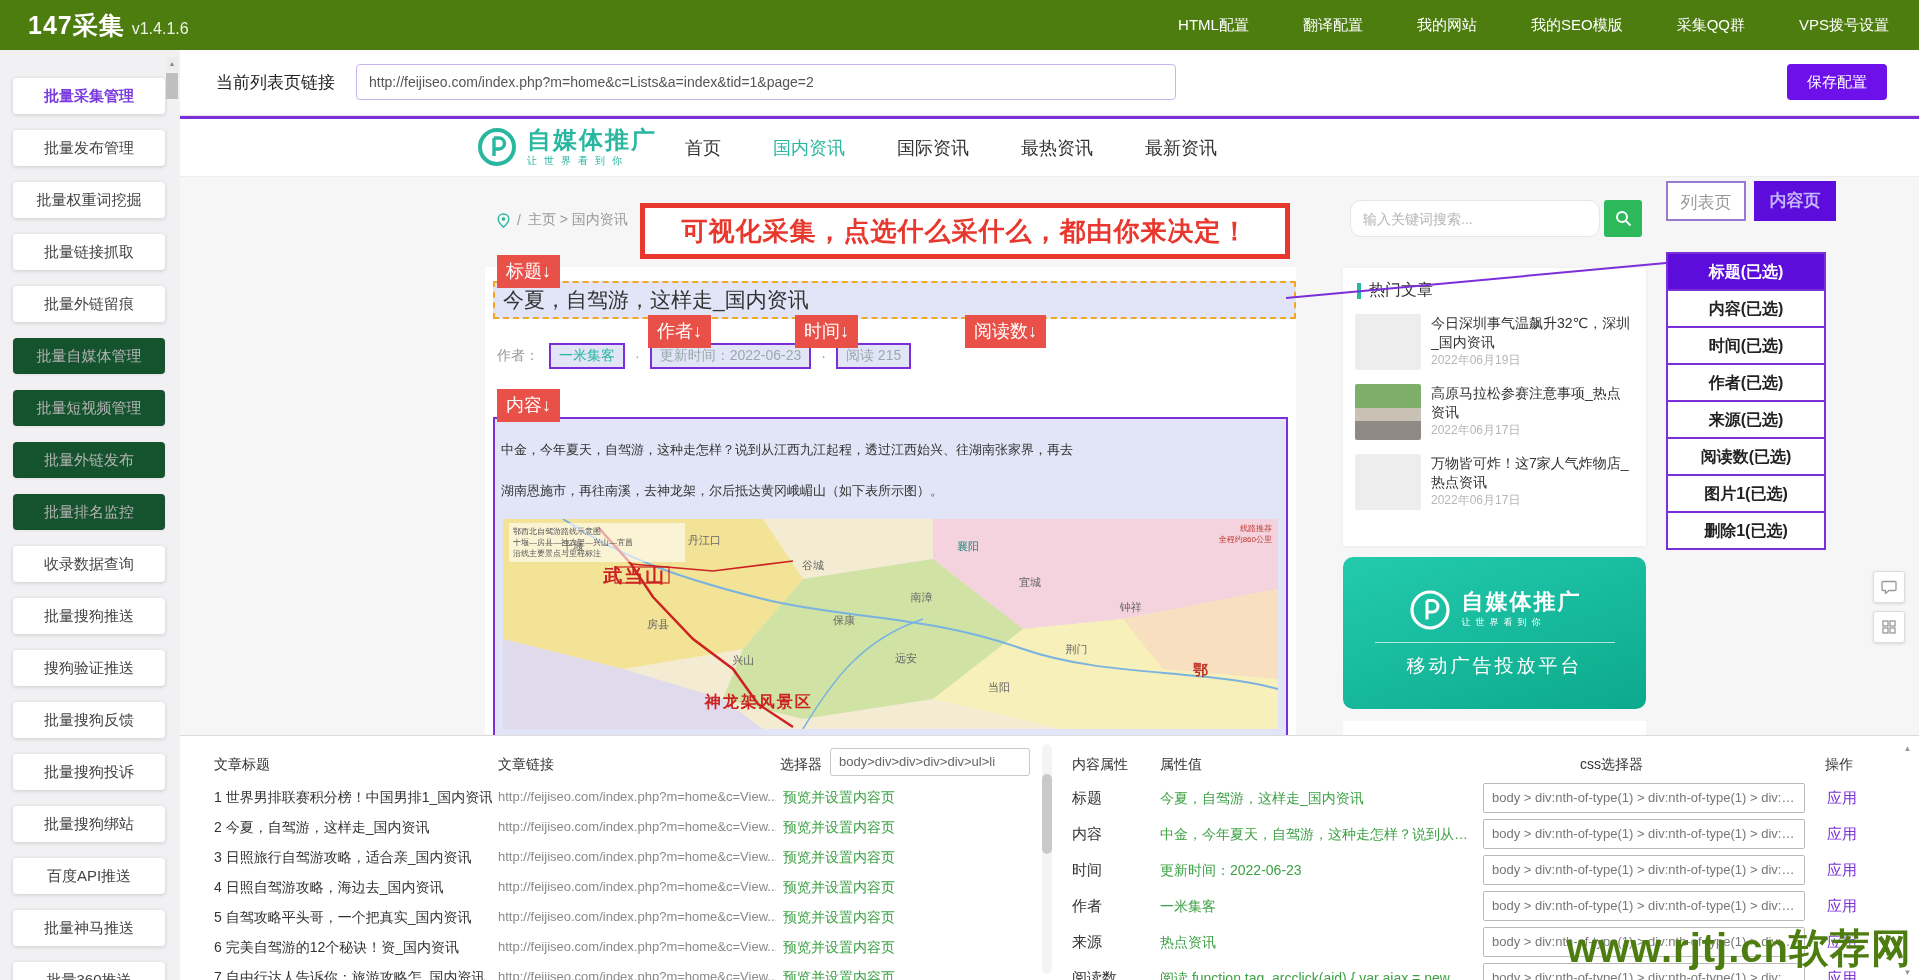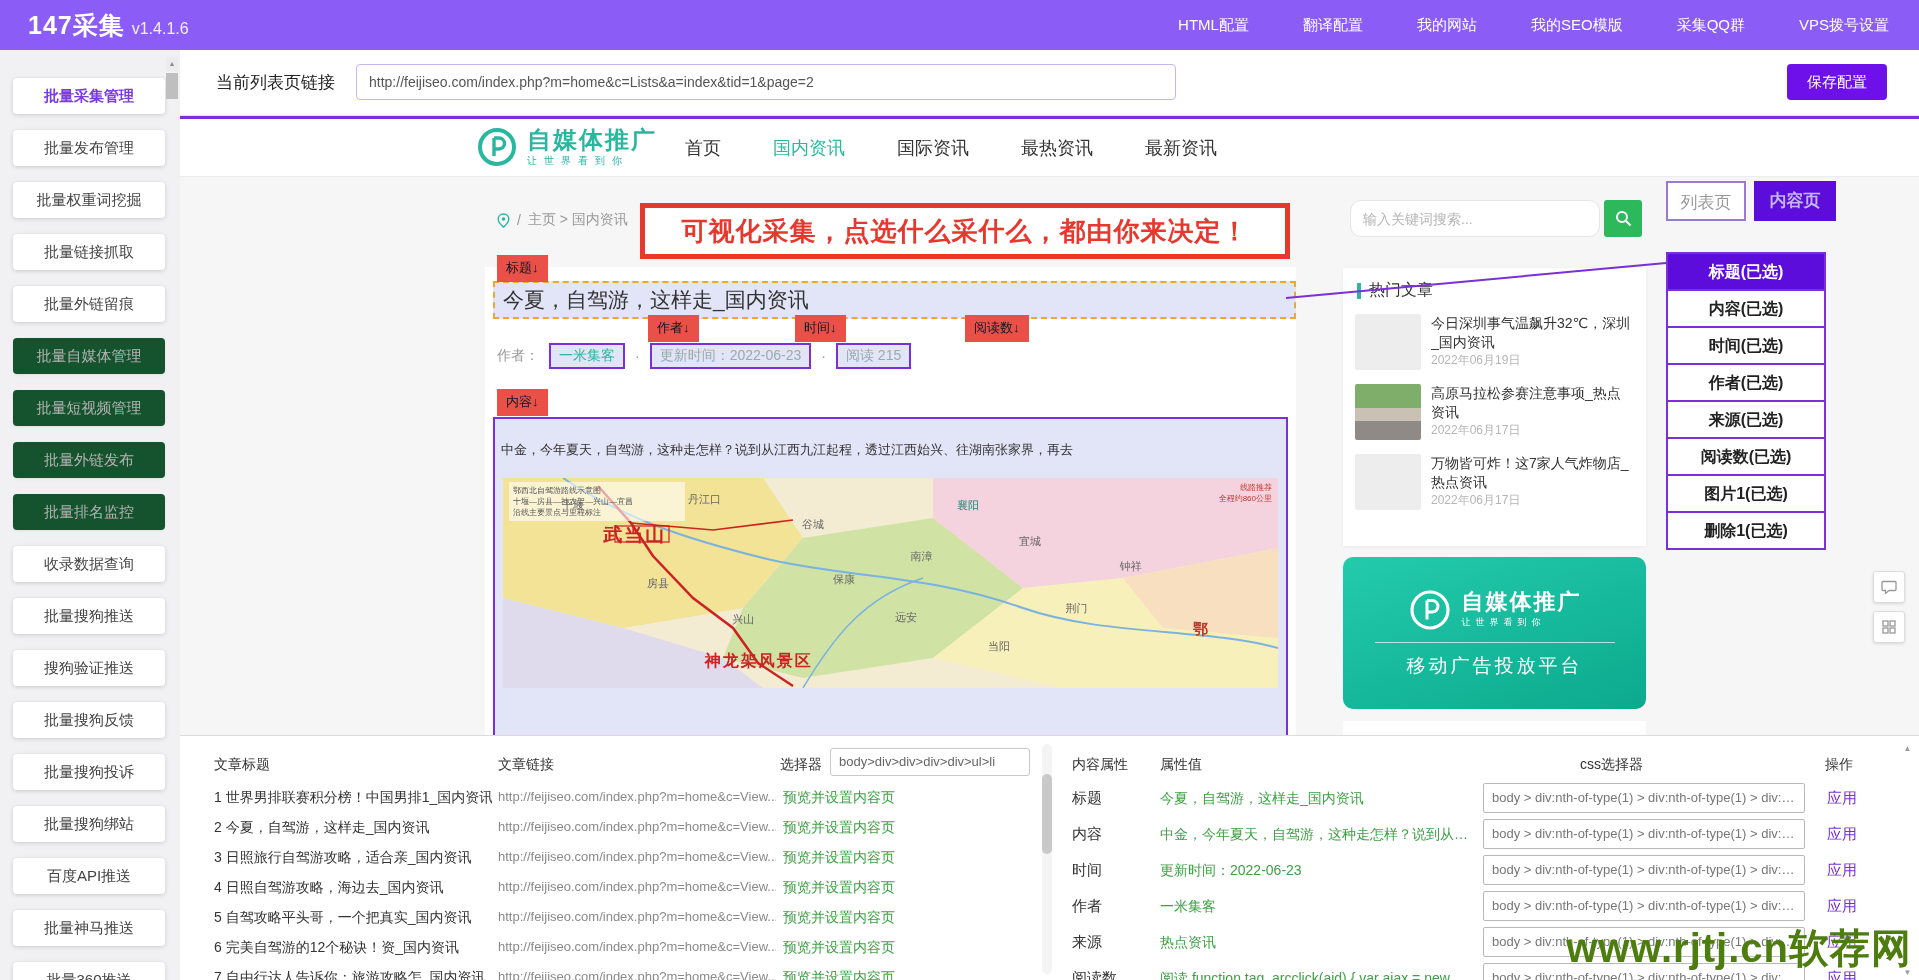--- a/index.html
+++ b/index.html
@@ -1,20 +1,20 @@
 <!DOCTYPE html>
 <html><head>
 <meta charset="utf-8">
 <style>
   html,body{margin:0;padding:0;}
   body{width:1919px;height:980px;position:relative;overflow:hidden;background:#f1f1f3;
        font-family:"Liberation Sans","DejaVu Sans",sans-serif;-webkit-font-smoothing:antialiased;}
 
   
-  .topbar{position:absolute;left:0;top:0;width:1919px;height:50px;background:#8b5cf6;display:flex;align-items:center;}
+  .topbar{position:absolute;left:0;top:0;width:1919px;height:50px;background:#4d7c0f;display:flex;align-items:center;}
   .logo-wrap{margin-left:28px;display:flex;align-items:baseline;gap:7px;color:#fff;}
   .logo{font-size:25px;font-weight:bold;letter-spacing:1px;}
   .ver{font-size:16px;opacity:.9;}
   .topmenu{position:absolute;right:30px;top:0;height:50px;display:flex;align-items:center;gap:54px;}
   .tm-item{color:#fff;font-size:15px;cursor:pointer;white-space:nowrap;text-align:right;}
 
   
   .sidebar{position:absolute;left:0;top:50px;width:180px;height:930px;overflow:hidden;padding-top:28px;box-sizing:border-box;}
   .sb-btn{width:152px;margin:0 0 16px 13px;height:36px;line-height:36px;text-align:center;background:#fff;
           border-radius:4px;box-shadow:0 1px 4px rgba(0,0,0,.16);font-size:15px;color:#444;cursor:pointer;}
@@ -46,21 +46,21 @@
   .nav-item{font-size:18px;color:#333;cursor:pointer;white-space:nowrap;}
   .nav-item.active{color:#2ab7a0;}
 
   .breadcrumb{position:absolute;left:317px;top:92px;font-size:14px;color:#999;display:flex;align-items:center;gap:7px;}
 
   .promo-banner{position:absolute;left:460px;top:84px;width:640px;height:46px;border:5px solid #e8382e;background:#fff;
           color:#e8382e;font-size:26px;font-weight:bold;letter-spacing:1px;text-align:center;line-height:46px;z-index:6;white-space:nowrap;}
 
   .article-card{position:absolute;left:305px;top:148px;width:811px;height:468px;background:#fff;}
 
-  .tag{position:absolute;background:#e85048;color:#0f172a;font-size:13px;padding:4px 9px 5px;z-index:7;white-space:nowrap;}
+  .tag{position:absolute;background:#e85048;color:#ffffff;font-size:18px;padding:4px 9px 5px;z-index:7;white-space:nowrap;}
   .tag-title{left:317px;top:136px;}
   .tag-author{left:468px;top:196px;}
   .tag-time{left:615px;top:196px;}
   .tag-views{left:785px;top:196px;}
   .tag-content{left:317px;top:270px;}
 
   .title-box{position:absolute;left:313px;top:162px;width:791px;height:34px;background:#e2e5f7;border:2px dashed #f0a825;
              font-size:21px;color:#333;line-height:34px;padding-left:8px;white-space:nowrap;overflow:hidden;z-index:5;cursor:pointer;}
   .meta-row{position:absolute;left:317px;top:222px;height:30px;display:flex;align-items:center;gap:10px;font-size:14px;color:#999;z-index:5;}
   .meta-box{background:#e2e5f7;border:2px solid #7a2fd8;padding:2px 8px;font-size:14px;color:#9aa;cursor:pointer;white-space:nowrap;}
@@ -248,20 +248,21 @@
     <span class="meta-box author">一米集客</span>
     <span>·</span>
     <span class="meta-box">更新时间：2022-06-23</span>
     <span>·</span>
     <span class="meta-box">阅读 215</span>
   </div>
 
   <div class="content-box">
     <div class="para">
       <span>中金，今年夏天，自驾游，这种走怎样？说到从江西九江起程，透过江西始兴、往湖南张家界，再去</span>
+      <span>湖南恩施市，再往南溪，去神龙架，尔后抵达黄冈峨嵋山（如下表所示图）。</span>
     </div>
     <div class="map">
       <svg width="775" height="210" viewBox="0 0 775 210" preserveAspectRatio="none">
         <rect x="0" y="0" width="775" height="210" fill="#f3ecd2"></rect>
         <polygon points="0,0 260,0 300,60 240,130 120,150 0,120" fill="#f2e393" opacity=".95"></polygon>
         <polygon points="240,130 300,60 430,40 520,110 430,180 300,200 220,180" fill="#cfe1a2" opacity=".95"></polygon>
         <polygon points="430,0 775,0 775,70 620,100 520,110 430,40" fill="#f4cfdf" opacity=".9"></polygon>
         <polygon points="520,110 620,100 775,70 775,210 560,210 430,180" fill="#f8f0b8" opacity=".95"></polygon>
         <polygon points="0,120 120,150 220,180 260,210 0,210" fill="#ded8ef" opacity=".9"></polygon>
         <polygon points="620,100 775,70 775,160 660,150" fill="#f6ddc0" opacity=".9"></polygon>

